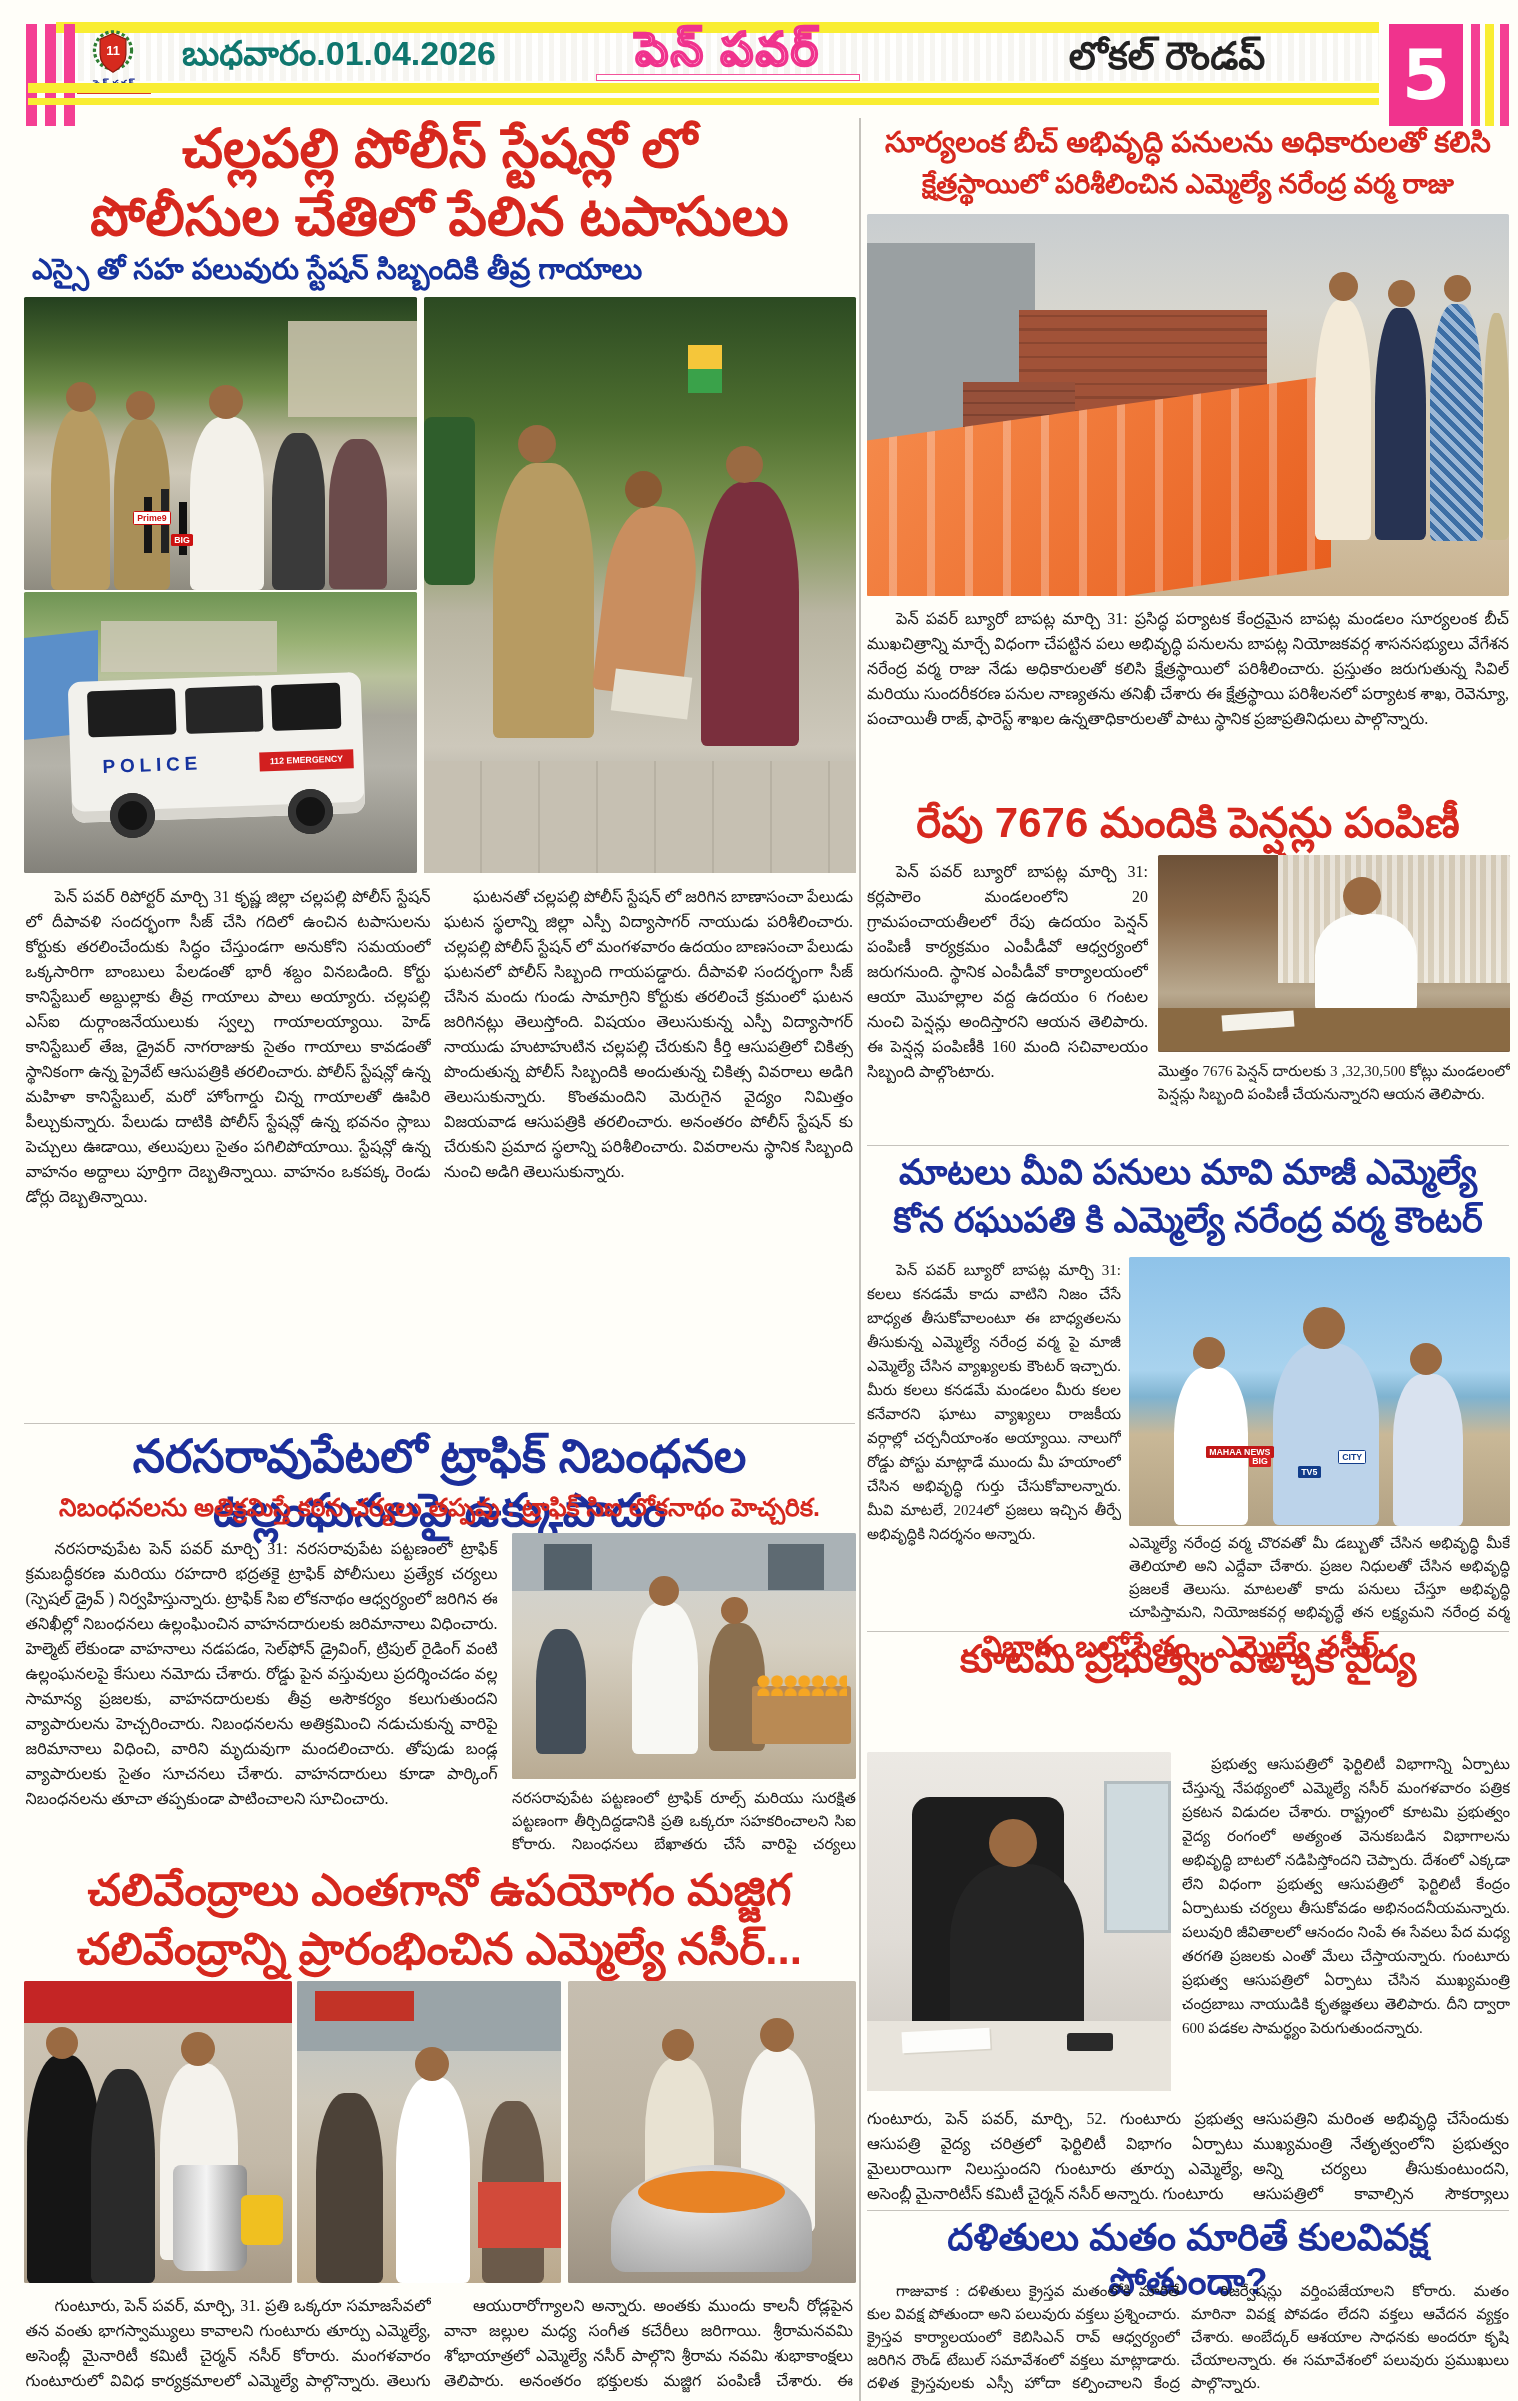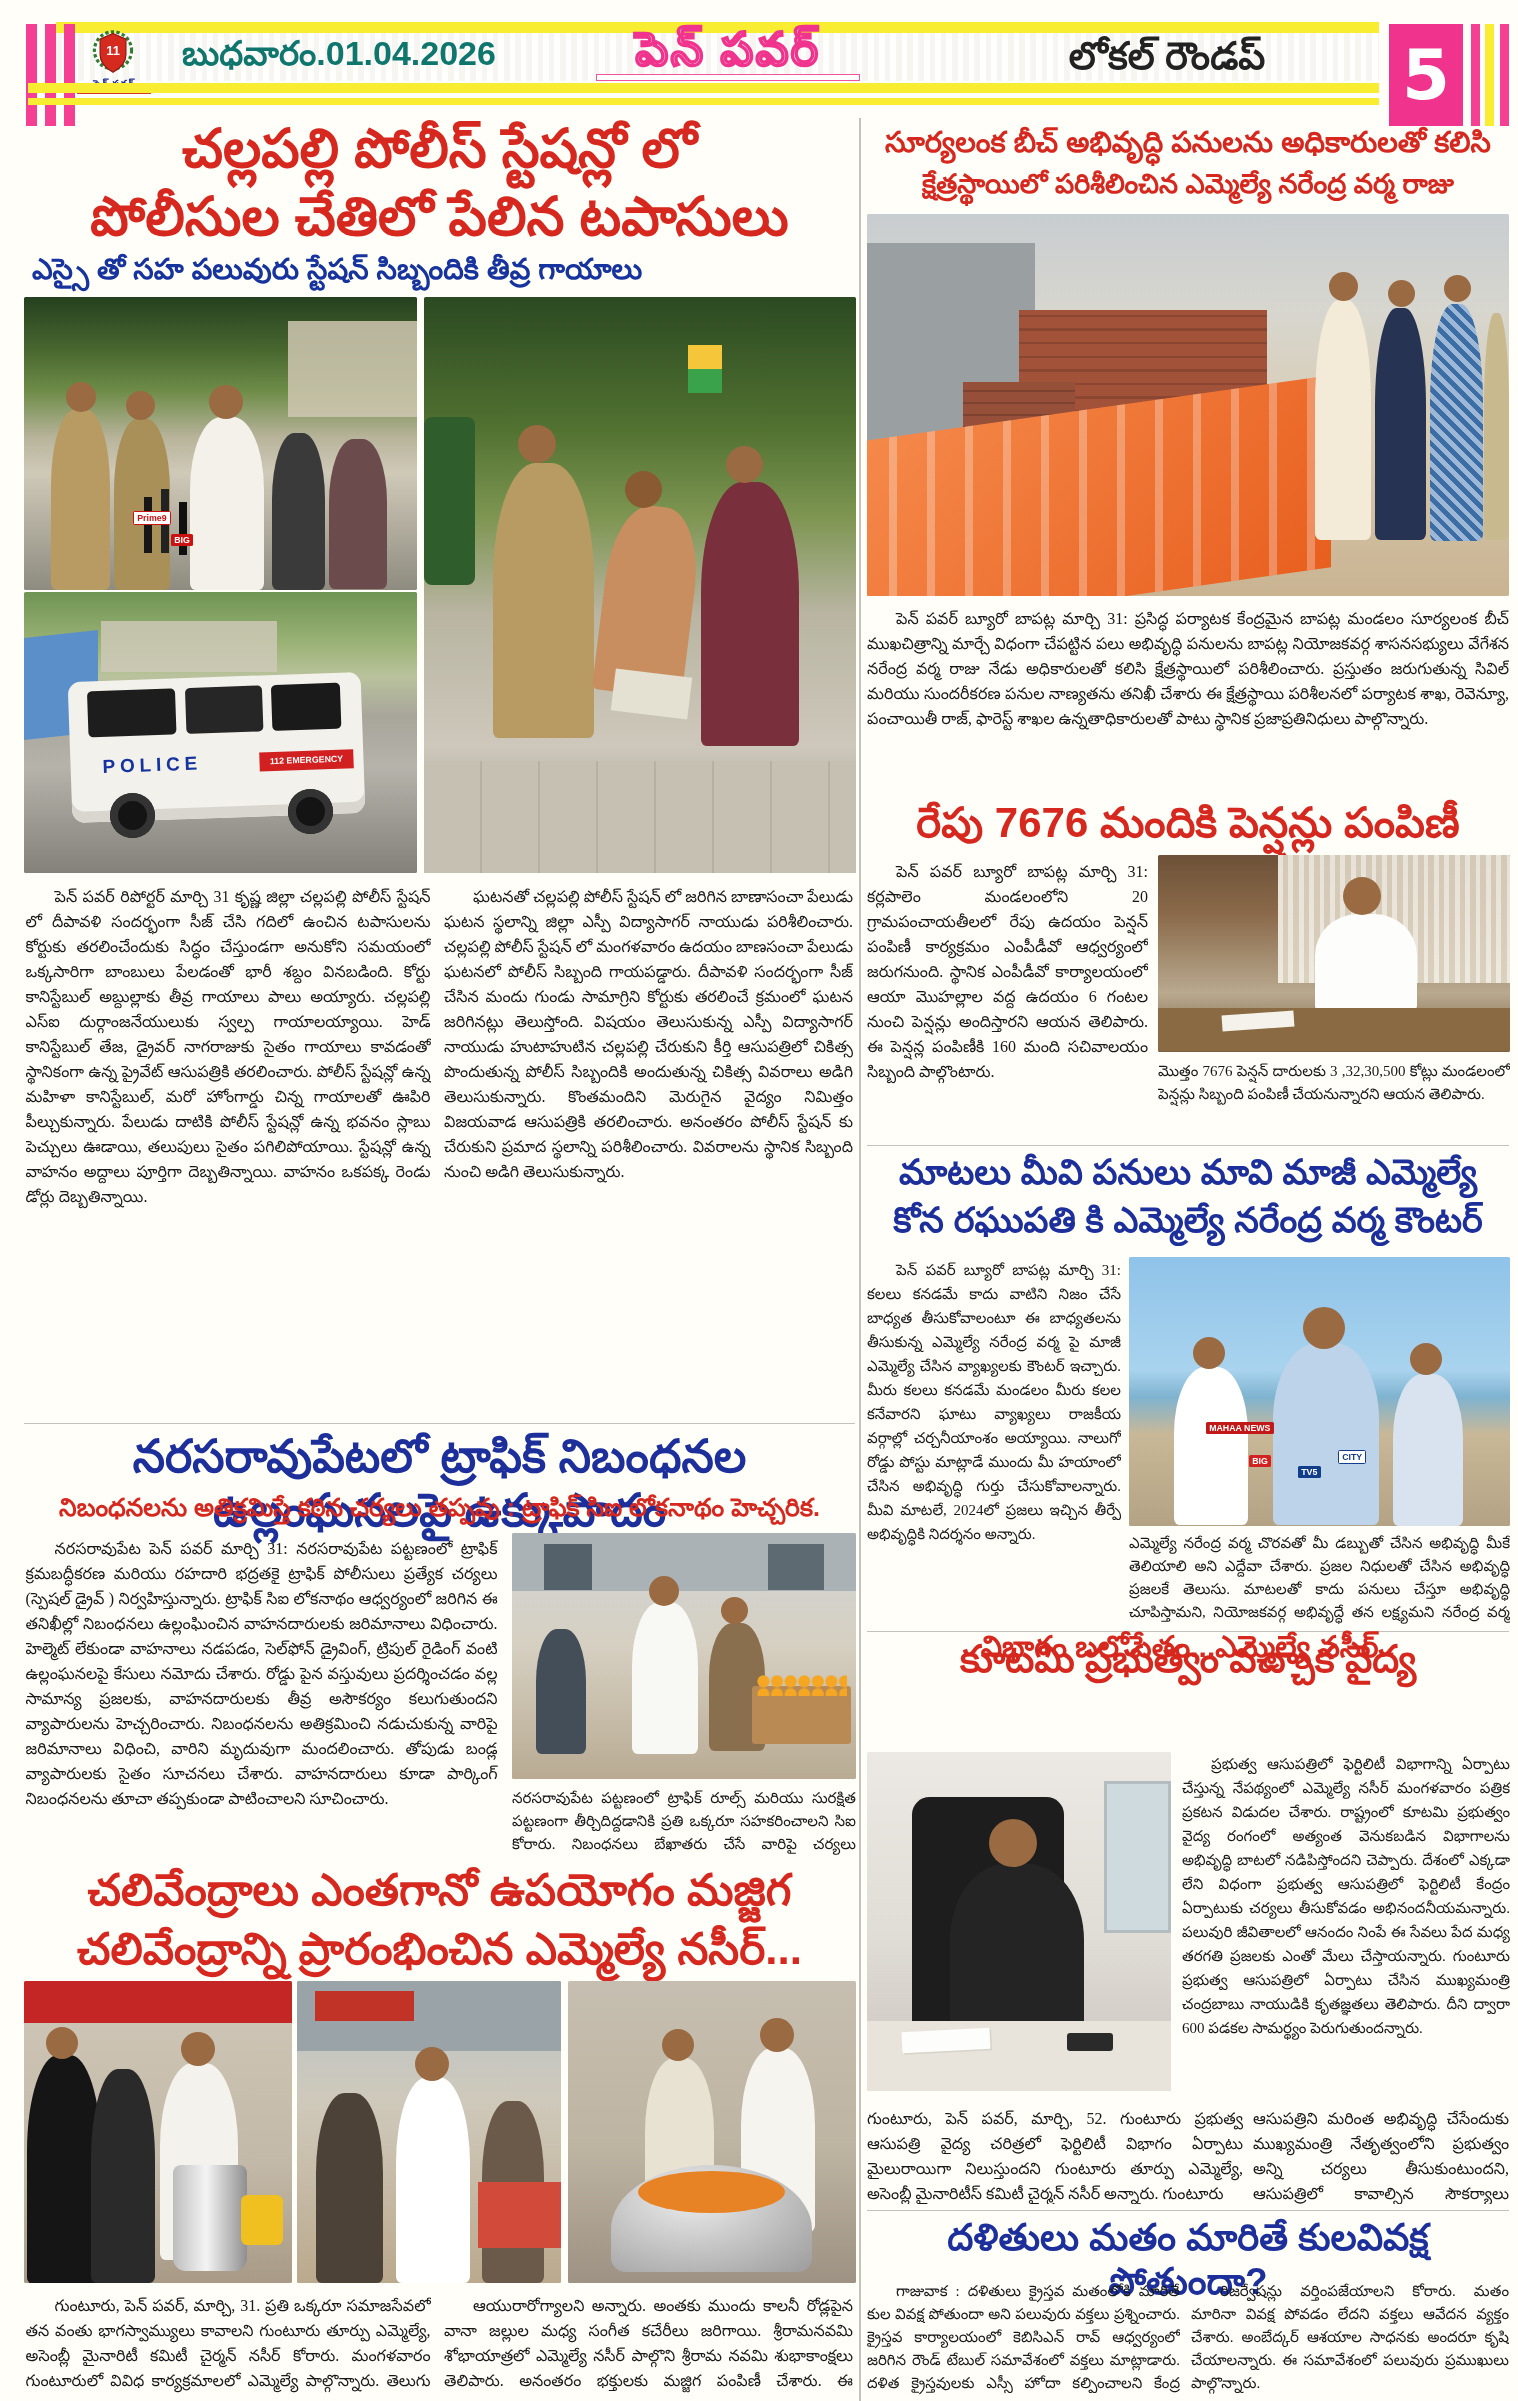--- a/index.html
+++ b/index.html
@@ -225,21 +225,21 @@
     <p>పెన్ పవర్ బ్యూరో బాపట్ల మార్చి 31: కలలు కనడమే కాదు వాటిని నిజం చేసే బాధ్యత తీసుకోవాలంటూ ఈ బాధ్యతలను తీసుకున్న ఎమ్మెల్యే నరేంద్ర వర్మ పై మాజీ ఎమ్మెల్యే చేసిన వ్యాఖ్యలకు కౌంటర్ ఇచ్చారు. మీరు కలలు కనడమే మండలం మీరు కలల కనేవారని ఘాటు వ్యాఖ్యలు రాజకీయ వర్గాల్లో చర్చనీయాంశం అయ్యాయి. నాలుగో రోడ్డు పోస్టు మాట్లాడే ముందు మీ హయాంలో చేసిన అభివృద్ధి గుర్తు చేసుకోవాలన్నారు. మీవి మాటలే, 2024లో ప్రజలు ఇచ్చిన తీర్పే అభివృద్ధికి నిదర్శనం అన్నారు.</p>
   </div>
 
   <div class="ph" style="left:1129px;top:1257px;width:381px;height:269px;background:linear-gradient(180deg,#8fc3e9 0%,#a9d3ee 42%,#7fb3d0 52%,#c9b897 66%,#b3a284 100%)">
     <div class="fig" style="left:144px;top:86px;width:106px;height:182px;background:#bcd3ea"></div>
     <div class="head" style="left:174px;top:50px;width:42px;height:42px"></div>
     <div class="fig" style="left:45px;top:110px;width:74px;height:158px;background:#ffffff"></div>
     <div class="head" style="left:64px;top:80px;width:32px;height:32px"></div>
     <div class="fig" style="left:264px;top:117px;width:70px;height:152px;background:#d9e2ef"></div>
     <div class="head" style="left:281px;top:86px;width:32px;height:32px"></div>
-    <span class="chip" style="left:77px;top:165px;background:#c21818;color:#fff">MAHAA NEWS</span>
+    <span class="chip" style="left:77px;top:189px;background:#c21818;color:#fff">MAHAA NEWS</span>
     <span class="chip" style="left:120px;top:198px;background:#d42222;color:#fff">BIG</span>
     <span class="chip" style="left:169px;top:209px;background:#123d8a;color:#fff">TV5</span>
     <span class="chip" style="left:209px;top:193px;background:#fff;color:#123d8a;border:0.8px solid #123d8a">CITY</span>
   </div>
   <div class="cap" style="left:1129px;top:1532px;width:381px;height:94px">ఎమ్మెల్యే నరేంద్ర వర్మ చొరవతో మీ డబ్బుతో చేసిన అభివృద్ధి మీకే తెలియాలి అని ఎద్దేవా చేశారు. ప్రజల నిధులతో చేసిన అభివృద్ధి ప్రజలకే తెలుసు. మాటలతో కాదు పనులు చేస్తూ అభివృద్ధి చూపిస్తామని, నియోజకవర్గ అభివృద్ధే తన లక్ష్యమని నరేంద్ర వర్మ స్పష్టం చేశారు.</div>
 
   <div class="rule" style="left:867px;top:1631px;width:642px;height:0.8px"></div>
   <div class="hl red" style="left:867px;top:1637px;width:642px;font-size:38px">కూటమి ప్రభుత్వం వచ్చాక వైద్య</div>
   <div class="hl red" style="left:867px;top:1629px;width:642px;font-size:30px">విభాగం బలోపేతం...ఎమ్మెల్యే నసీర్..</div>
 

